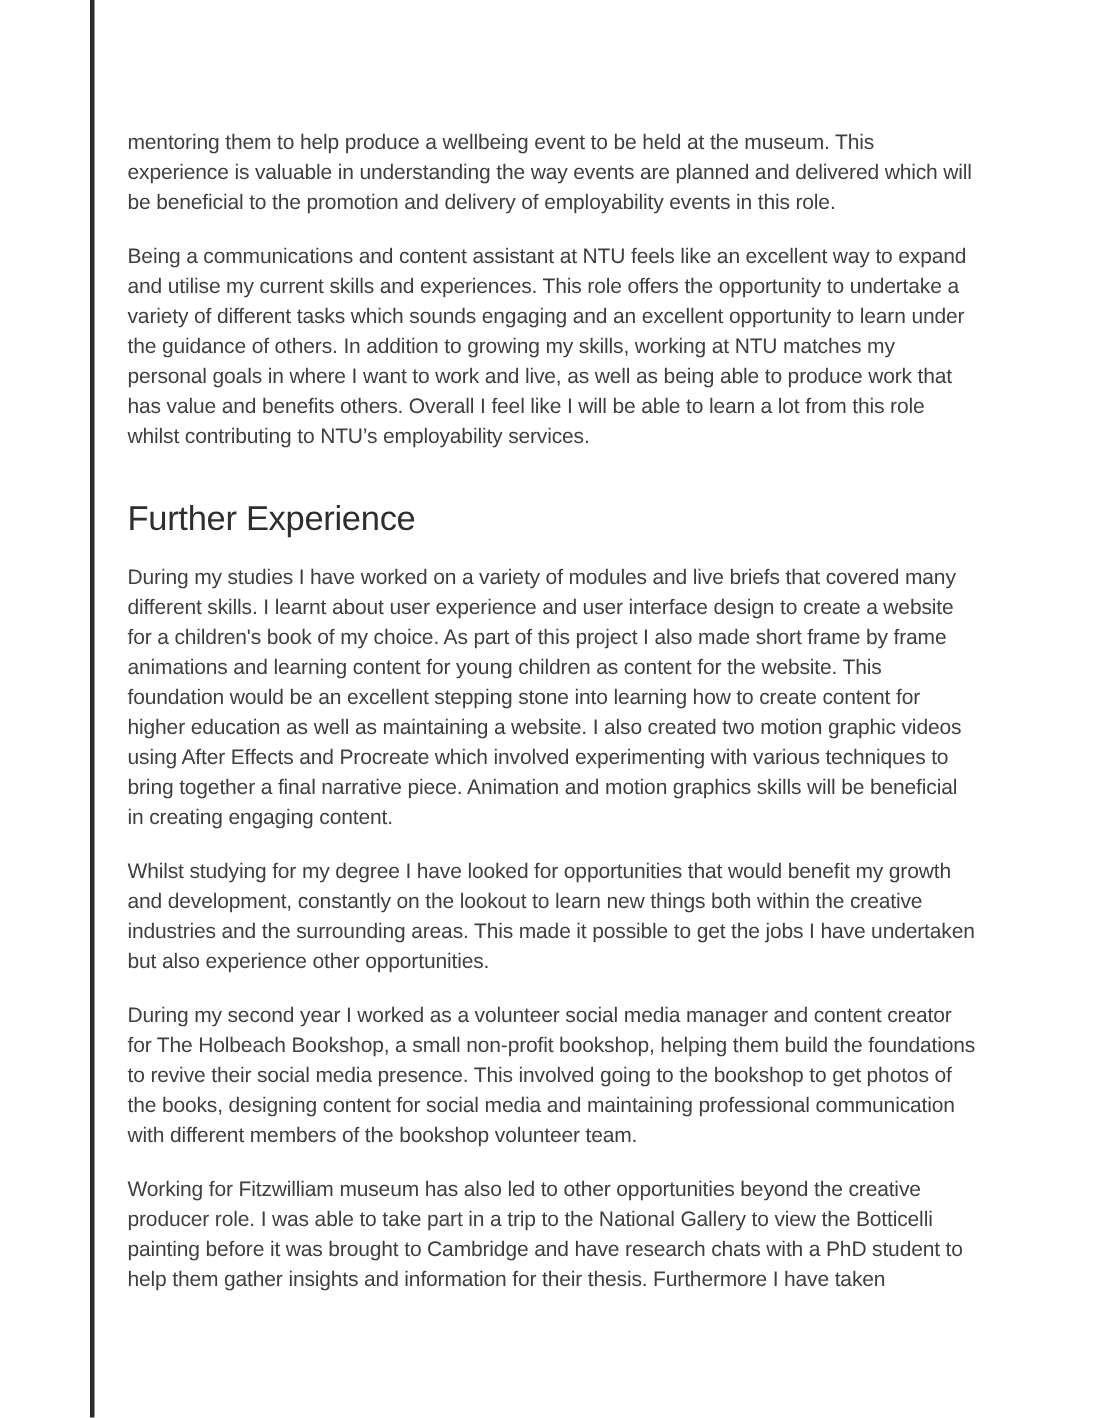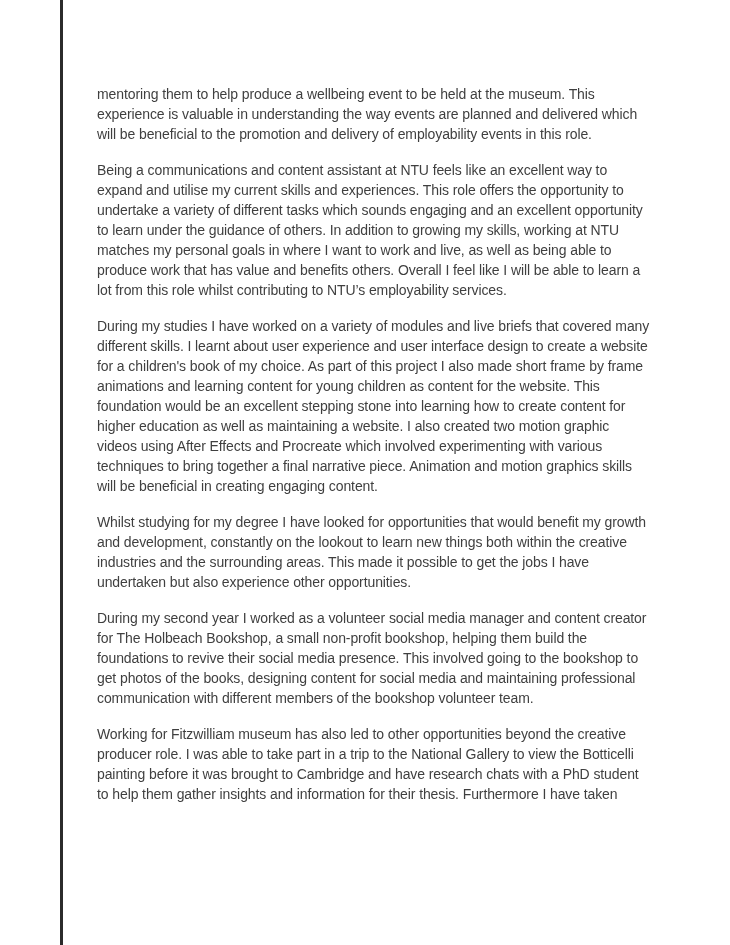--- a/index.html
+++ b/index.html
@@ -27,21 +27,21 @@
     height: 945px;
     background: #2b2b2b;
   }
   .content {
     position: absolute;
     left: 85px;
     top: 84px;
     width: 566px;
   }
   .content p {
-    margin: 0 0 16px 12px;
+    margin: 0 0 16px 0;
     font-size: 14px;
     line-height: 20px;
     letter-spacing: -0.1px;
     color: #3f3f3f;
     text-align: left;
   }
   .content h1 {
     margin: 30px 0 14px 0;
     font-size: 23px;
     line-height: 30px;
@@ -51,18 +51,19 @@
   }
 </style>
 </head>
 <body>
 
 <div class="page">
   <div class="edge-bar"></div>
   <div class="content">
     <p>mentoring them to help produce a wellbeing event to be held at the museum. This experience is valuable in understanding the way events are planned and delivered which will be beneficial to the promotion and delivery of employability events in this role.</p>
     <p>Being a communications and content assistant at NTU feels like an excellent way to expand and utilise my current skills and experiences. This role offers the opportunity to undertake a variety of different tasks which sounds engaging and an excellent opportunity to learn under the guidance of others. In addition to growing my skills, working at NTU matches my personal goals in where I want to work and live, as well as being able to produce work that has value and benefits others. Overall I feel like I will be able to learn a lot from this role whilst contributing to NTU’s employability services.</p>
+    <h1>Further Experience</h1>
     <p>During my studies I have worked on a variety of modules and live briefs that covered many different skills. I learnt about user experience and user interface design to create a website for a children's book of my choice. As part of this project I also made short frame by frame animations and learning content for young children as content for the website. This foundation would be an excellent stepping stone into learning how to create content for higher education as well as maintaining a website. I also created two motion graphic videos using After Effects and Procreate which involved experimenting with various techniques to bring together a final narrative piece. Animation and motion graphics skills will be beneficial in creating engaging content.</p>
     <p>Whilst studying for my degree I have looked for opportunities that would benefit my growth and development, constantly on the lookout to learn new things both within the creative industries and the surrounding areas. This made it possible to get the jobs I have undertaken but also experience other opportunities.</p>
     <p>During my second year I worked as a volunteer social media manager and content creator for The Holbeach Bookshop, a small non-profit bookshop, helping them build the foundations to revive their social media presence. This involved going to the bookshop to get photos of the books, designing content for social media and maintaining professional communication with different members of the bookshop volunteer team.</p>
     <p>Working for Fitzwilliam museum has also led to other opportunities beyond the creative producer role. I was able to take part in a trip to the National Gallery to view the Botticelli painting before it was brought to Cambridge and have research chats with a PhD student to help them gather insights and information for their thesis. Furthermore I have taken</p>
   </div>
 </div>
 
 </body></html>

